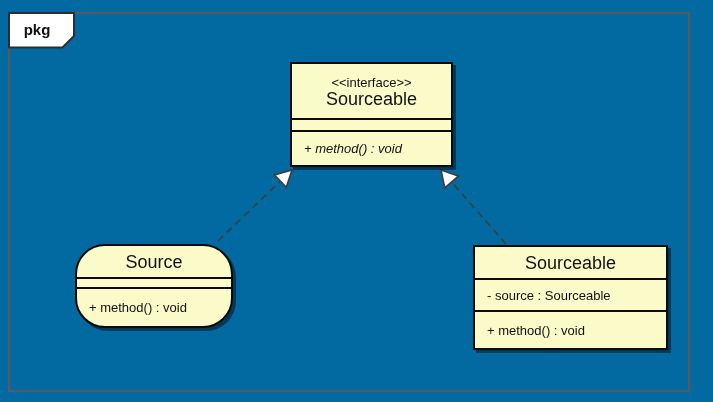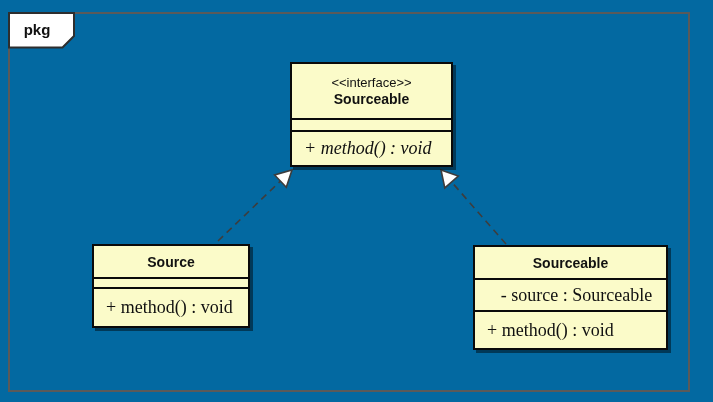--- a/index.html
+++ b/index.html
@@ -32,37 +32,37 @@
     border:2px solid #0a0a0a;
     box-shadow:3px 3px 0 rgba(0,0,0,0.45);
     box-sizing:border-box;
     color:#111;
   }
   .uml-title{
     display:flex;flex-direction:column;align-items:center;justify-content:center;
     border-bottom:2px solid #0a0a0a;box-sizing:border-box;
   }
   .uml-stereotype{font-size:13px;line-height:15px;}
-  .uml-name{font-size:14px;font-weight:bold;line-height:18px;}
+  .uml-name{font-size:18px;font-weight:normal;line-height:18px;}
   .uml-attrs{border-bottom:2px solid #0a0a0a;box-sizing:border-box;display:flex;flex-direction:column;justify-content:center;}
   .uml-ops{display:flex;flex-direction:column;justify-content:center;box-sizing:border-box;}
-  .uml-member{font-size:18px;line-height:17px;padding-left:12px;white-space:nowrap;font-family:Liberation Serif, serif;}
+  .uml-member{font-size:13px;line-height:17px;padding-left:12px;white-space:nowrap;}
   .italic .uml-member{font-style:italic;}
   
   #node-sourceable{left:290px;top:62px;width:163px;height:105px;}
   #node-sourceable .uml-title{height:56px;}
   #node-sourceable .uml-attrs{height:12px;}
   #node-sourceable .uml-ops{height:33px;}
-  #node-source{left:92px;top:244px;width:158px;height:84px;}
+  #node-source{left:75px;top:244px;width:158px;height:84px;border-radius:30px;}
   #node-source .uml-title{height:33px;}
   #node-source .uml-attrs{height:10px;}
   #node-source .uml-ops{height:37px;}
   #node-decorator{left:473px;top:245px;width:195px;height:105px;}
   #node-decorator .uml-title{height:33px;}
-  #node-decorator .uml-attrs{height:32px;text-align:center;}
+  #node-decorator .uml-attrs{height:32px;}
   #node-decorator .uml-ops{height:36px;}
   
   .toast{
     position:absolute;left:222px;top:300px;width:76px;height:22px;
     display:flex;align-items:center;justify-content:center;
     background:rgba(244,250,250,0.5);
     border:1px solid #d3e6ec;
     color:#a6c9dd;
     font-size:13px;letter-spacing:1px;
     box-sizing:border-box;

